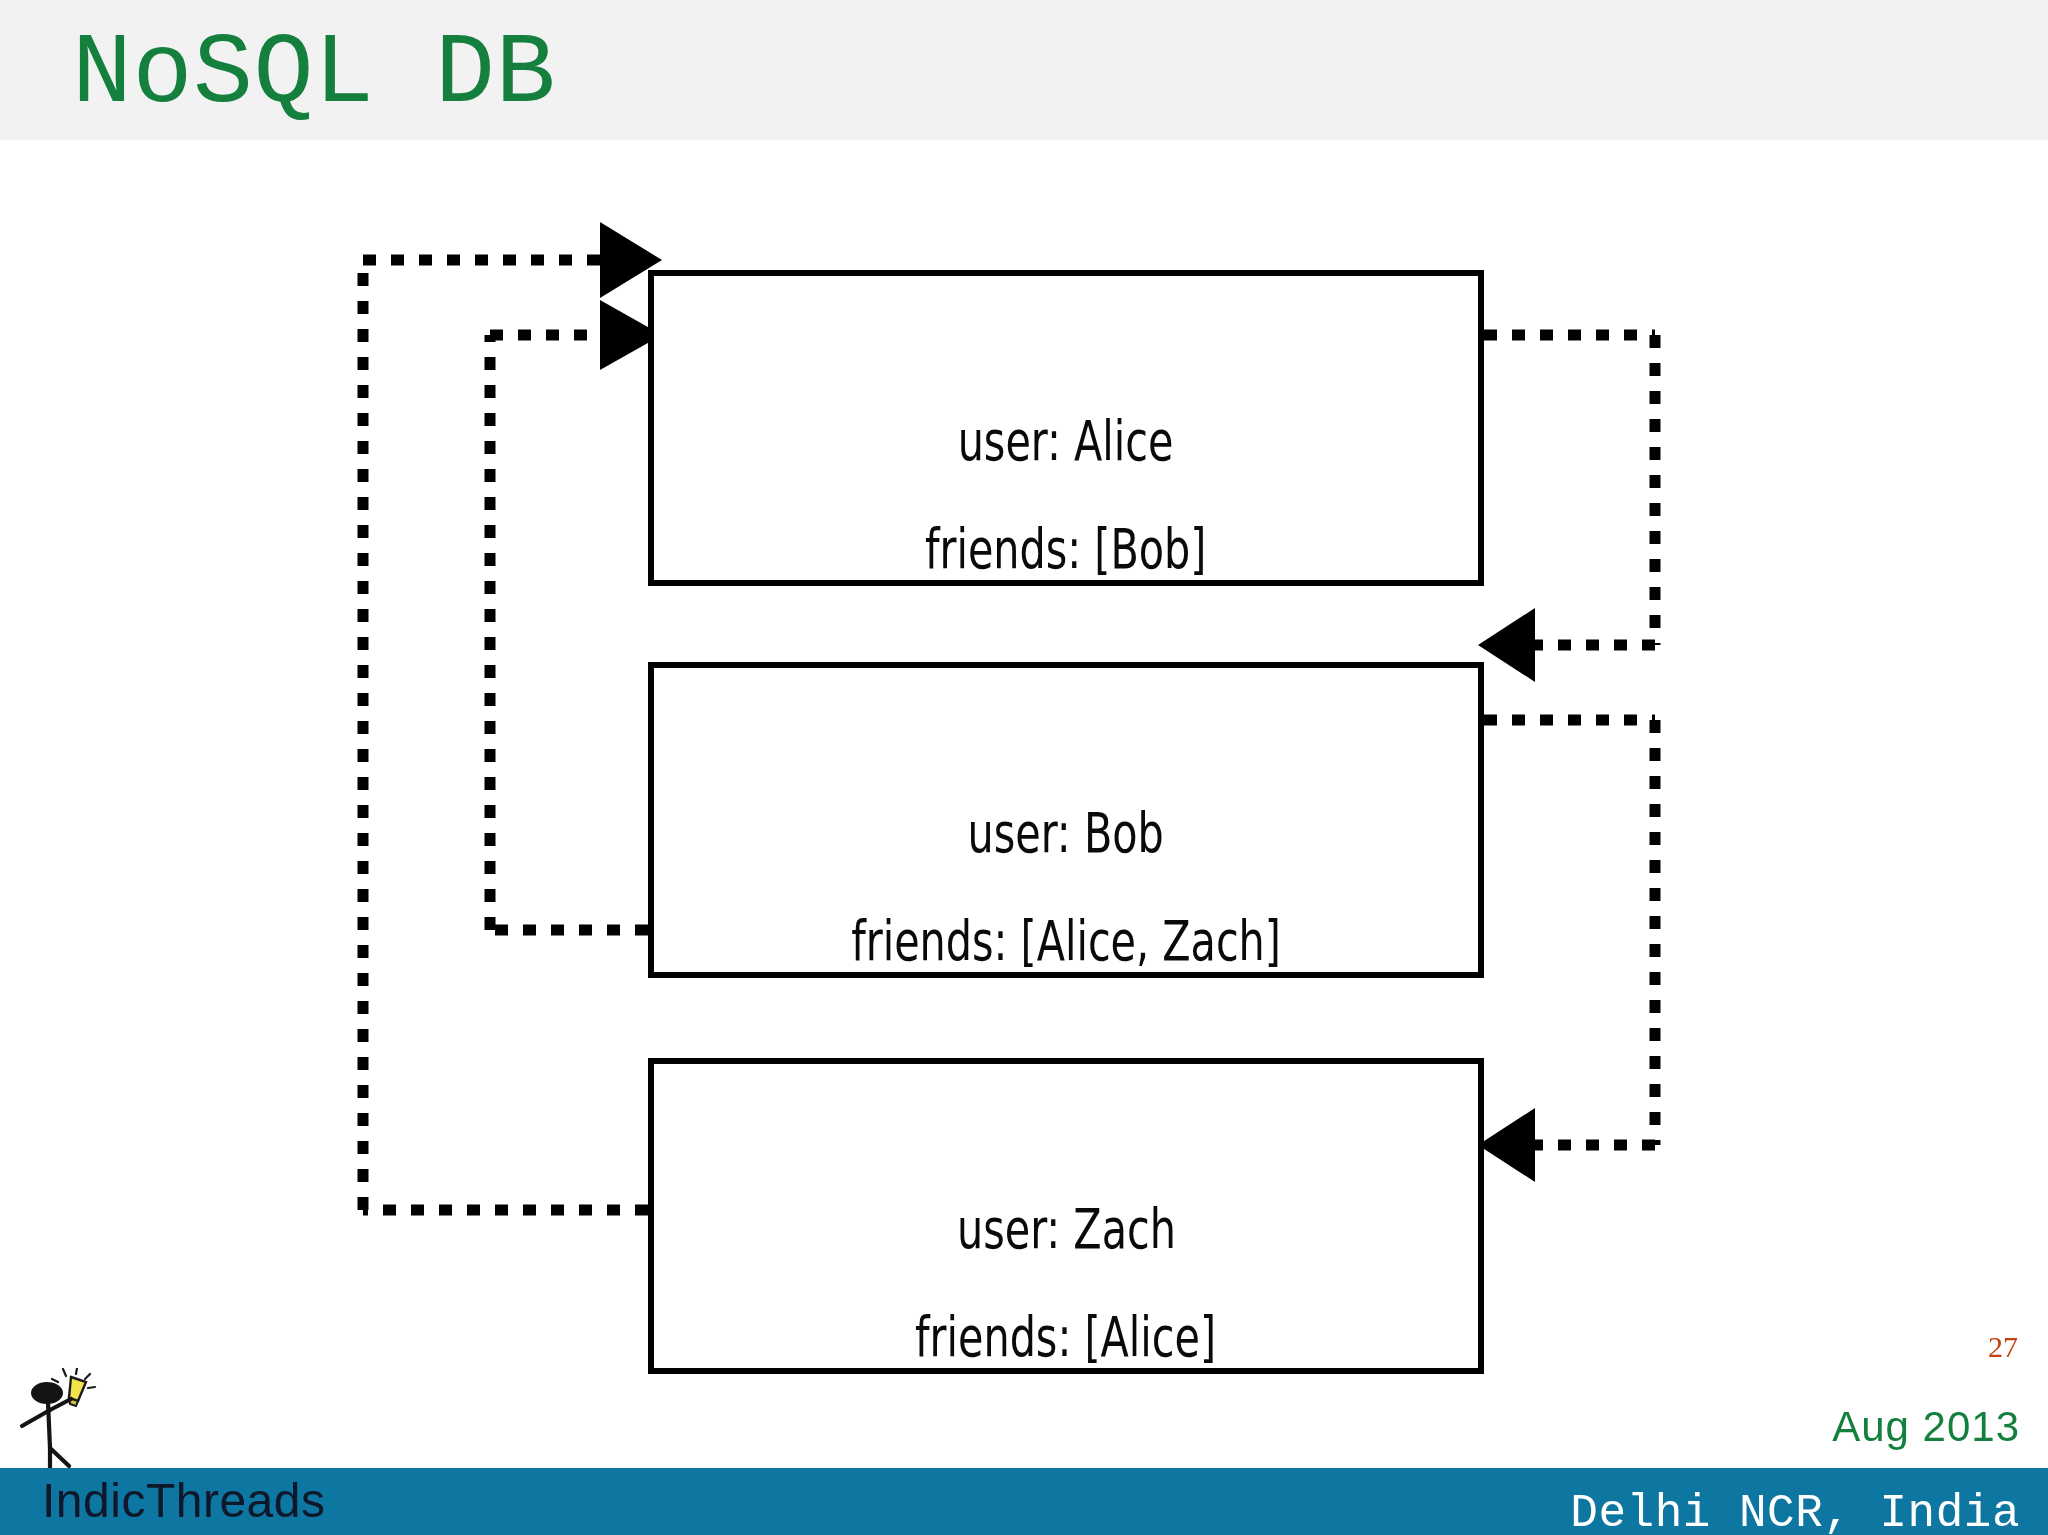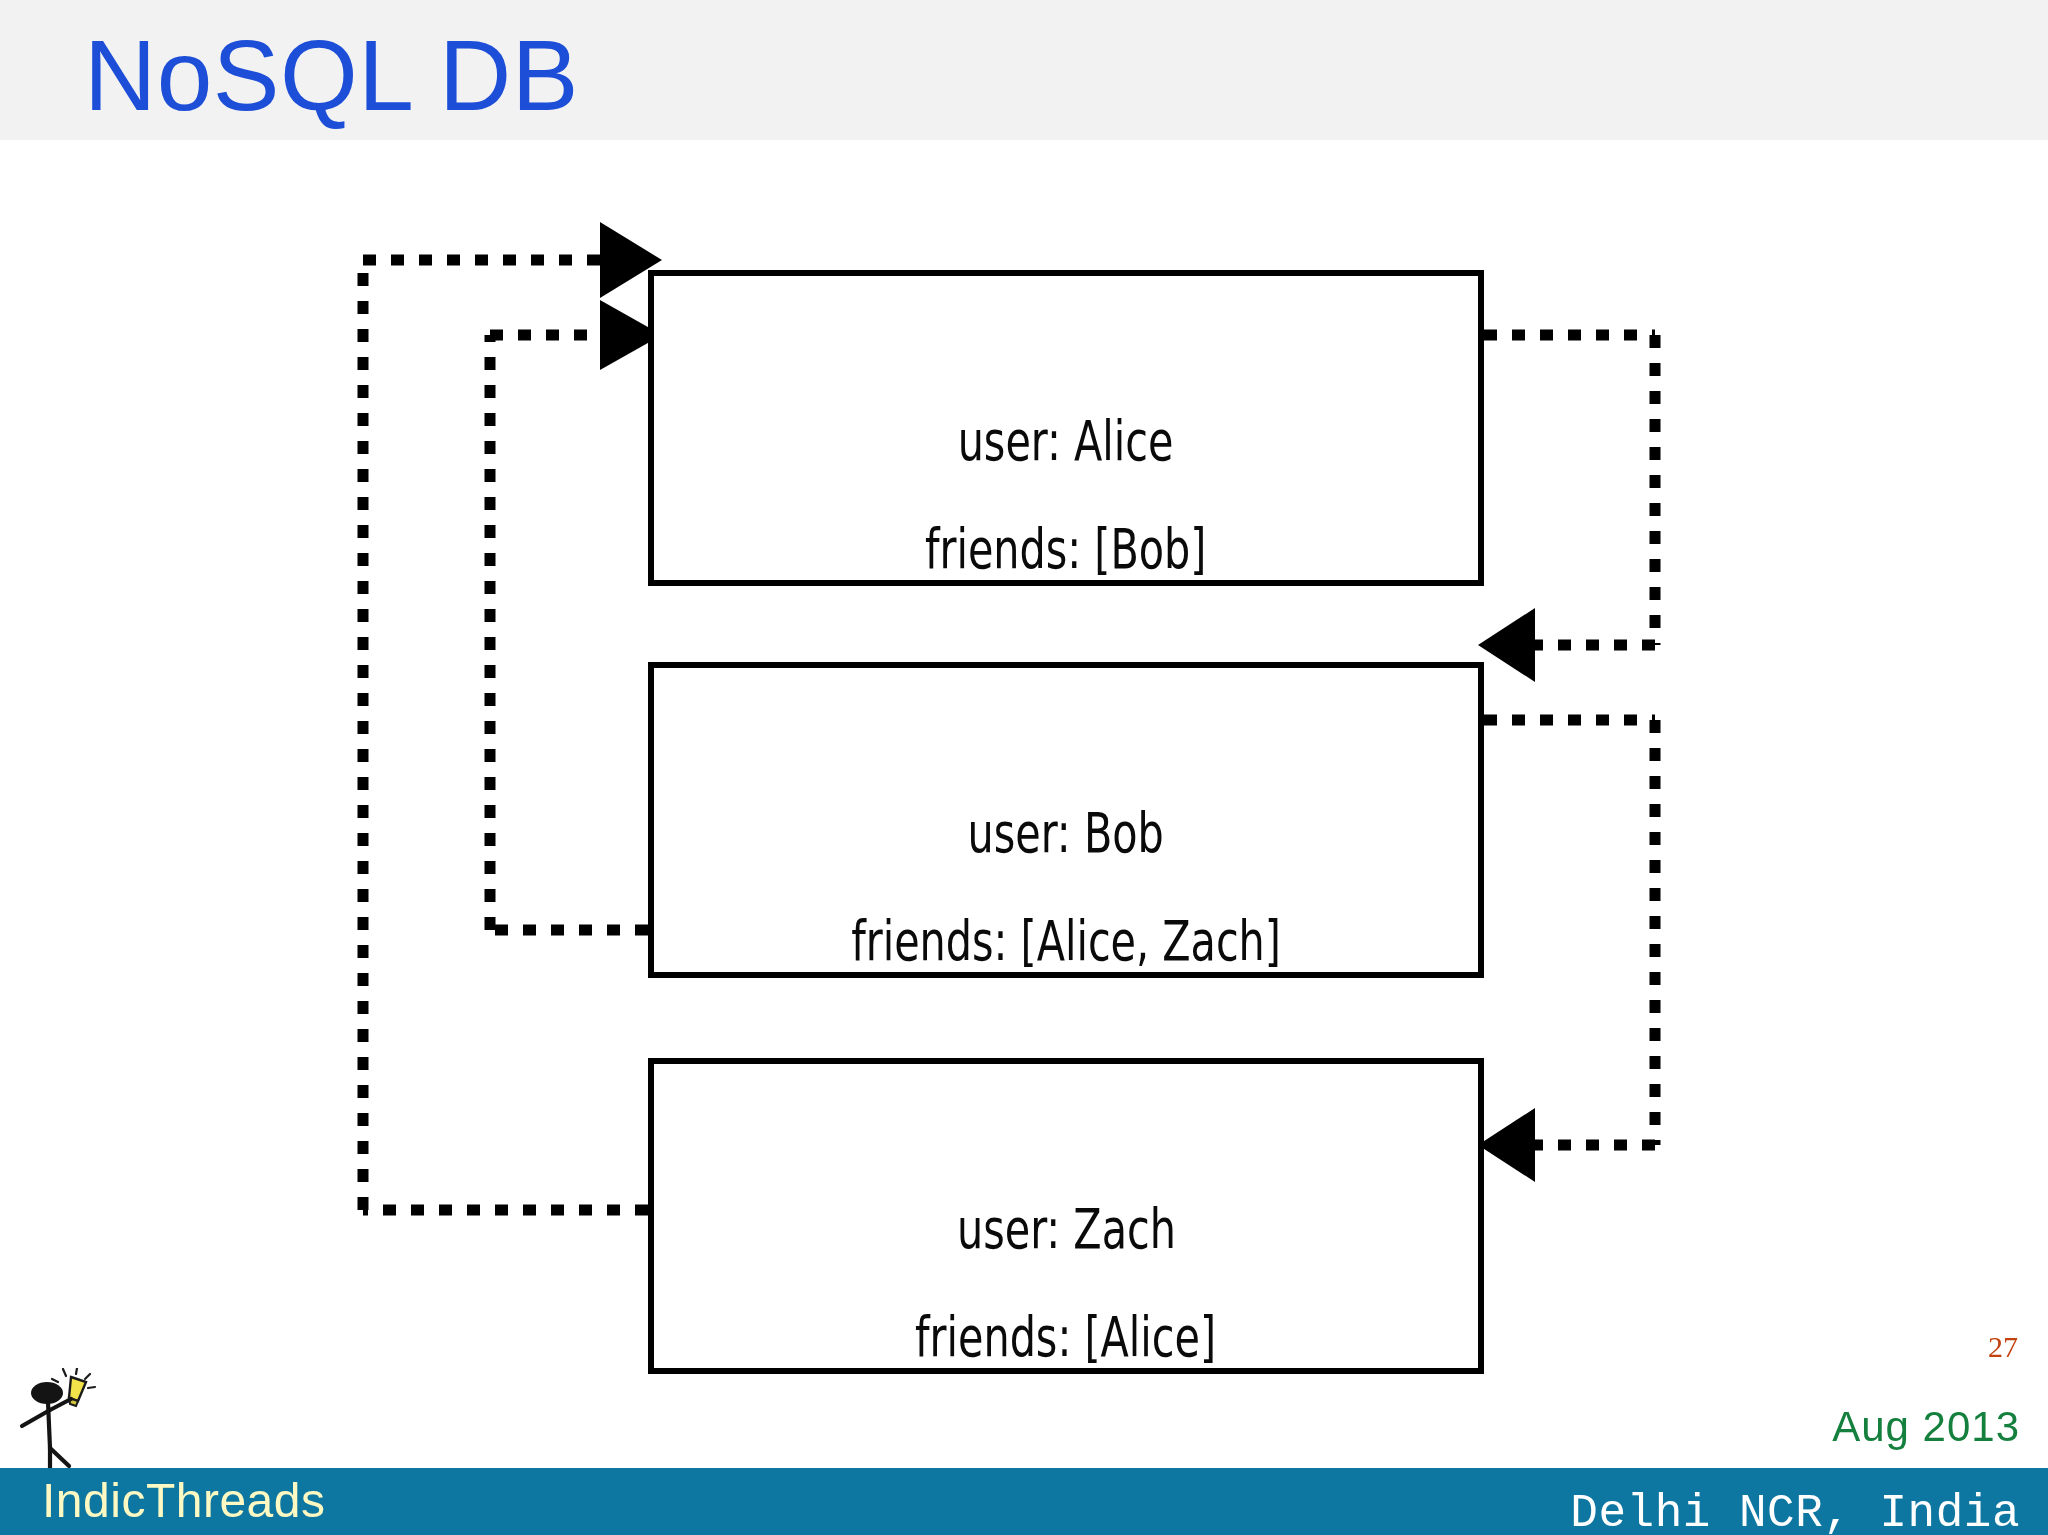--- a/index.html
+++ b/index.html
@@ -19,26 +19,26 @@
   #header-band {
     position: absolute;
     left: 0;
     top: 0;
     width: 2048px;
     height: 140px;
     background: #f2f2f2;
   }
   #slide-title {
     position: absolute;
-    left: 84px;
+    left: 72px;
     top: 16px;
-    font-family: Liberation Sans, sans-serif;
+    font-family: Liberation Mono, monospace;
     font-size: 100px;
     line-height: 118px;
-    color: #1d4ed8;
+    color: #15803d;
     letter-spacing: 0.5px;
     white-space: nowrap;
   }
 
   
   #diagram {
     position: absolute;
     left: 0;
     top: 140px;
     width: 2048px;
@@ -101,21 +101,21 @@
     height: 67px;
     background: #0d76a1;
   }
   #footer-brand {
     position: absolute;
     left: 42px;
     top: 4px;
     font-family: "Liberation Sans", sans-serif;
     font-size: 48px;
     line-height: 58px;
-    color: #fef9c3;
+    color: #0f172a;
     letter-spacing: 0.5px;
     white-space: nowrap;
   }
   #footer-location {
     position: absolute;
     right: 28px;
     top: 18px;
     font-family: Liberation Mono, monospace;
     font-size: 46px;
     line-height: 56px;

